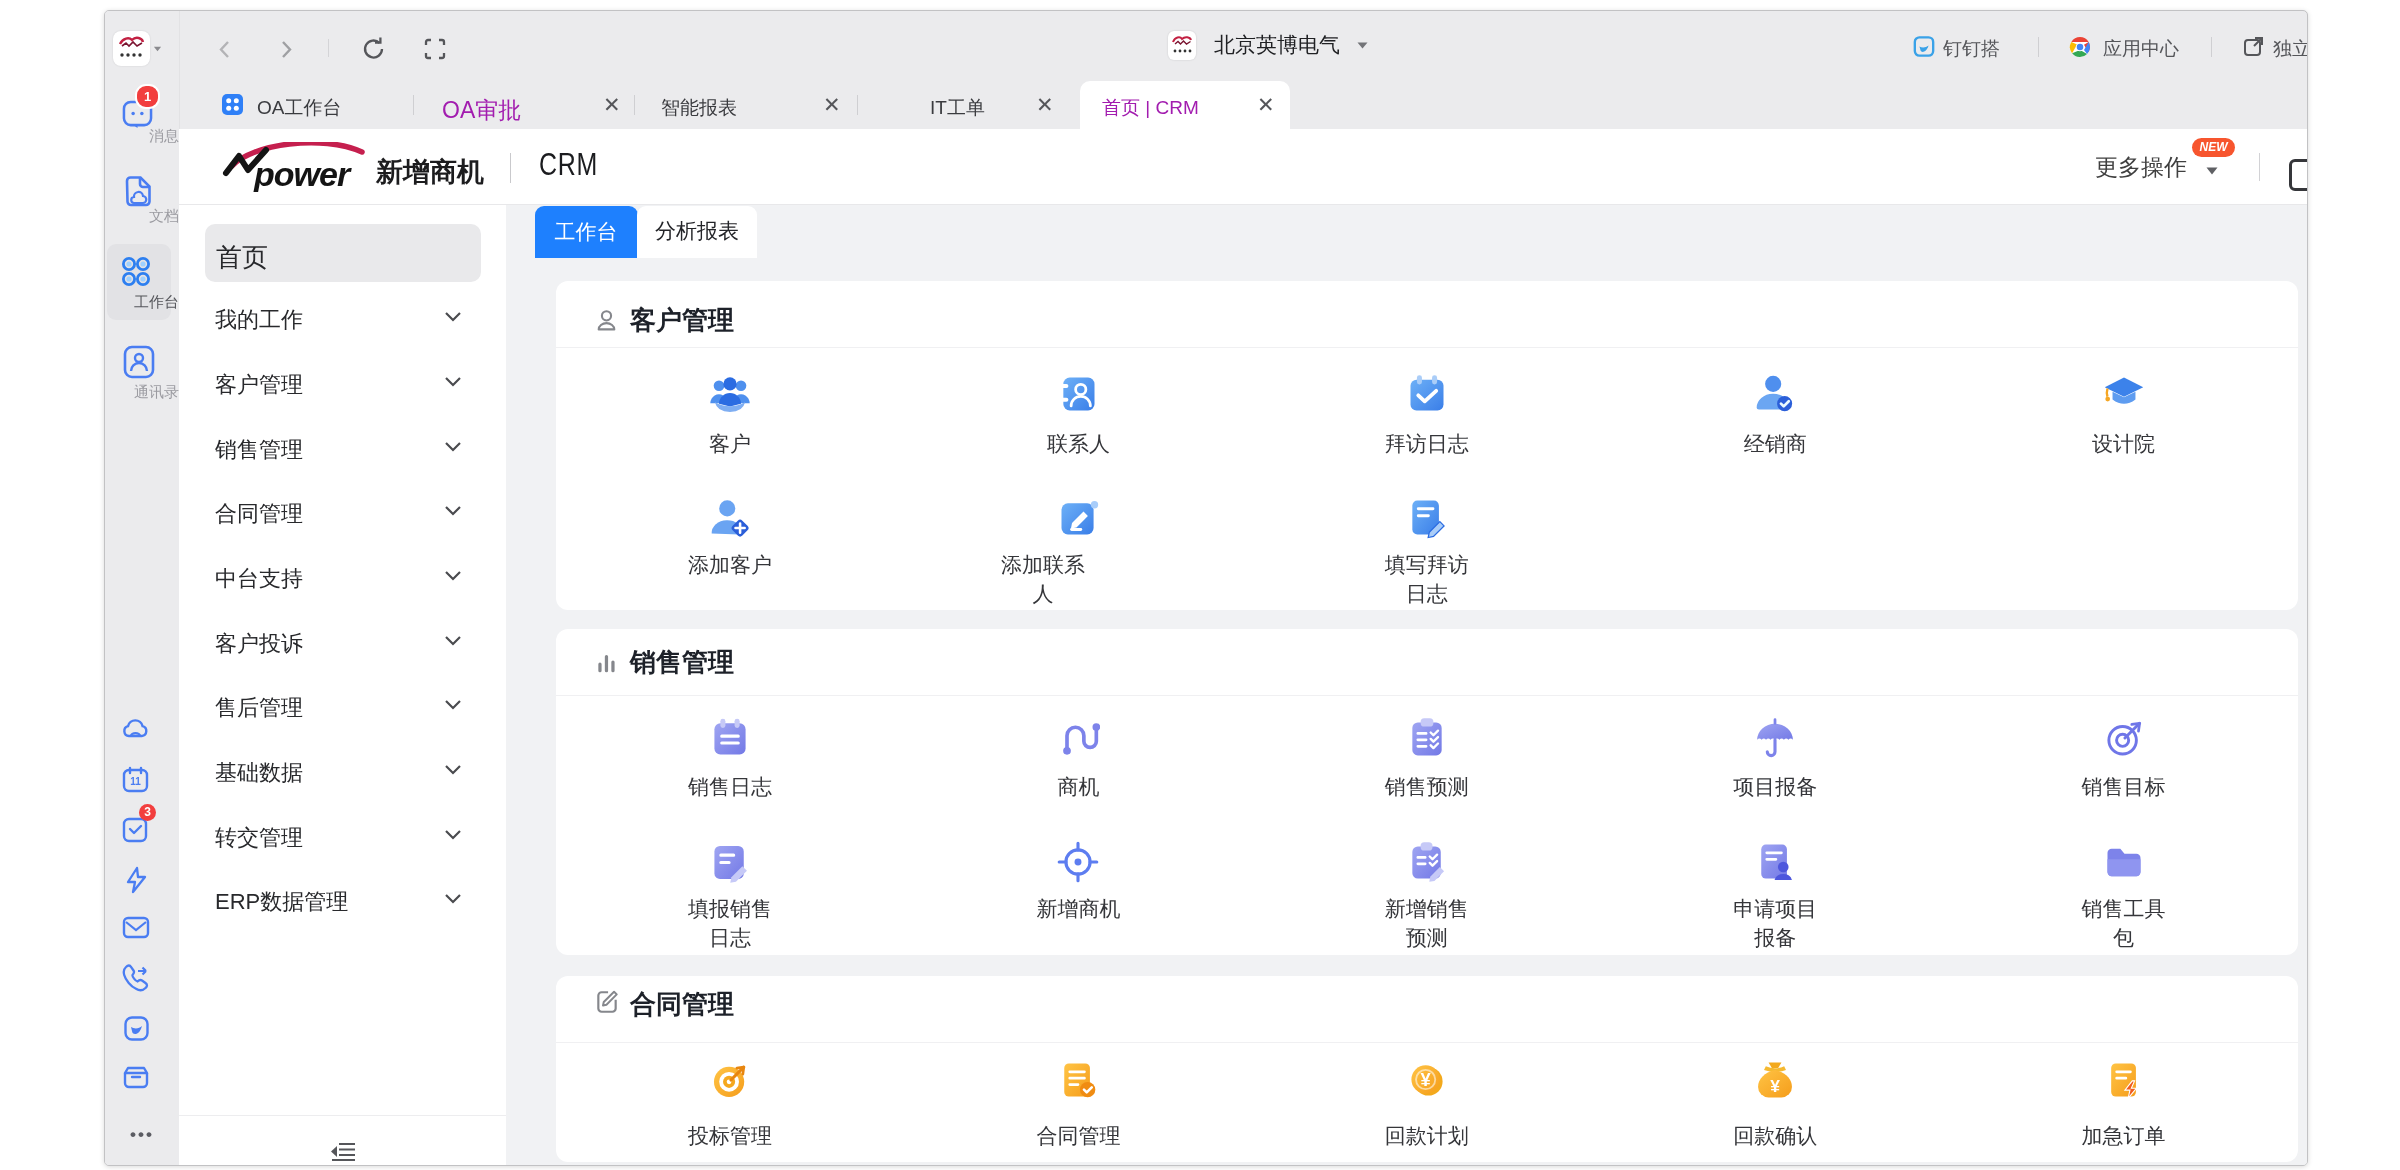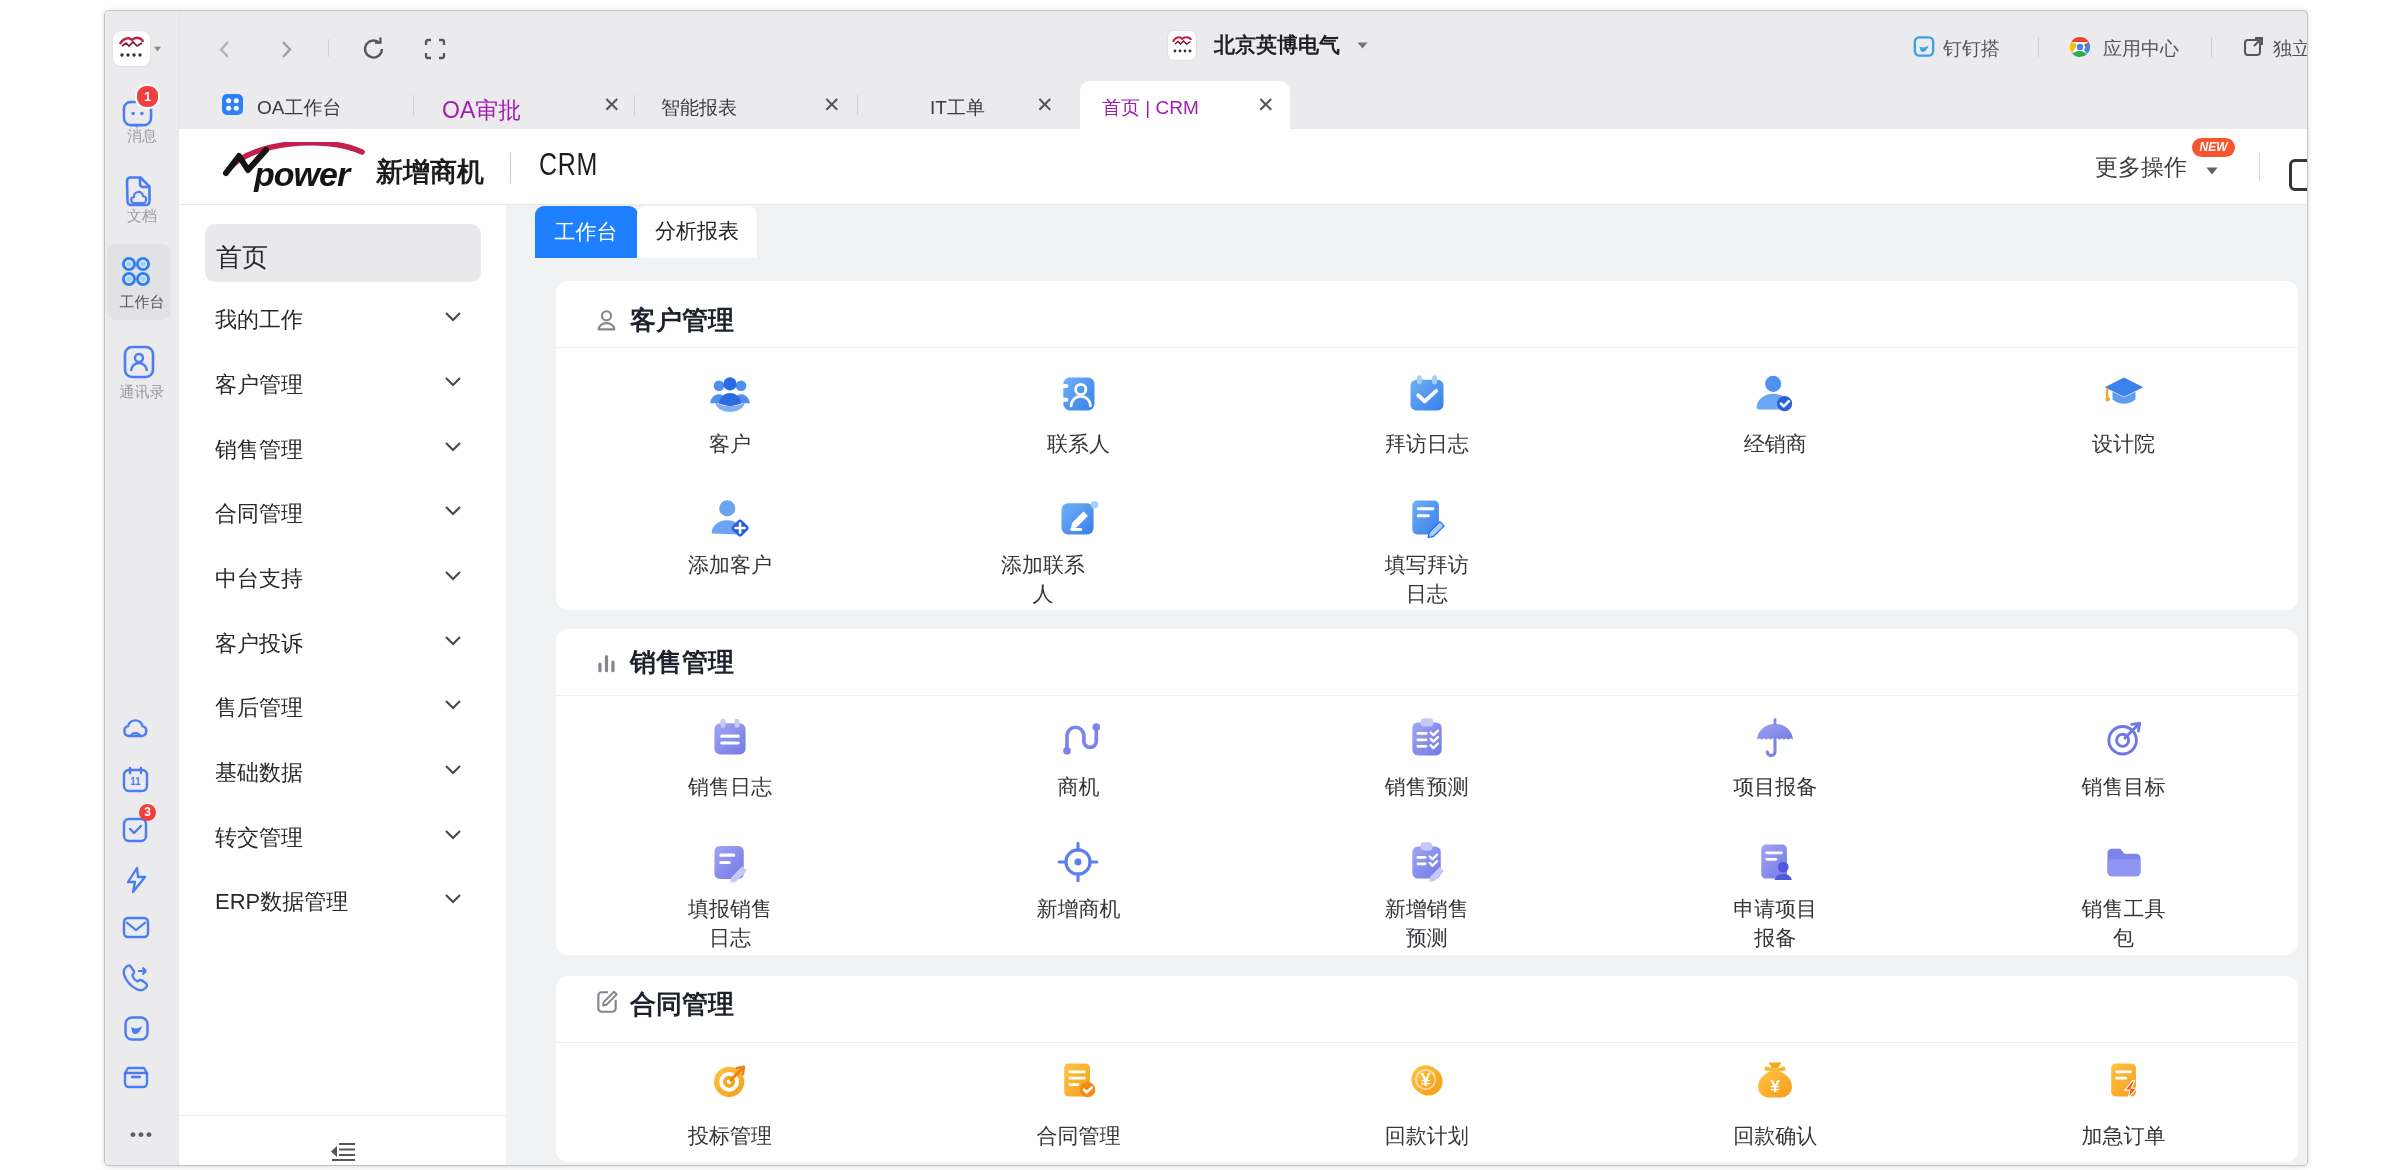--- a/index.html
+++ b/index.html
@@ -1,18 +1,18 @@
 <!DOCTYPE html>
 <html><head><meta charset="utf-8">
 <style>
 html,body{margin:0;padding:0;width:2400px;height:1170px;background:#fff;font-family:"Liberation Sans",sans-serif;overflow:hidden}
 .a{position:absolute}
 #win{position:absolute;left:104px;top:10px;width:2202px;height:1154px;background:#ebebed;border:1px solid #c2c2c4;border-radius:5px;overflow:hidden;box-shadow:0 1px 5px rgba(0,0,0,.15)}
 #sb{position:absolute;left:0;top:0;width:74px;height:100%;background:#ebebed;border-right:1px solid #e2e2e4}
-.sblab{position:absolute;width:74px;text-align:center;font-size:15px;color:#9b9ba1;letter-spacing:0}
+.sblab{position:absolute;width:74px;text-align:right;font-size:15px;color:#9b9ba1;letter-spacing:0}
 #hdr{position:absolute;left:74px;top:118px;right:0;height:75px;background:#fff;border-bottom:1px solid #e9e9eb}
 #nav{position:absolute;left:74px;top:193px;width:327px;bottom:0;background:#fff}
 #cont{position:absolute;left:401px;top:193px;right:0;bottom:0;background:#f1f2f4}
 .navitem{position:absolute;left:36px;width:260px;font-size:22px;color:#28292c}
 .chev{position:absolute;width:22px;height:22px}
 .card{position:absolute;left:451px;width:1742px;background:#fff;border-radius:12px}
 .ctitle{position:absolute;left:74px;font-size:26px;font-weight:bold;color:#1d2129}
 .cdiv{position:absolute;left:0;right:0;height:1px;background:#f0f0f2}
 .alab{position:absolute;width:160px;text-align:center;font-size:21px;line-height:29px;color:#35363a}
 .tx{position:absolute;white-space:nowrap}
@@ -142,21 +142,21 @@
   <div class="a" style="left:1063px;top:20px;width:28px;height:29px;background:#fff;border-radius:6px;box-shadow:0 0 2px rgba(0,0,0,.15)">
     <svg width="28" height="29" viewBox="0 0 28 29">
           <path d="M5 11 C7 6,12 5,14 8 C17 5,22 6,23 9" fill="none" stroke="#c22042" stroke-width="2"></path>
           <path d="M7 13 l3 -2.5 l2.5 2.5 l3 -3 l3 3 l4 -2.5" fill="none" stroke="#7a1430" stroke-width="1.4"></path>
           <circle cx="7" cy="20" r="1.4" fill="#333"></circle>
           <circle cx="12" cy="20" r="1.4" fill="#333"></circle>
           <circle cx="17" cy="20" r="1.4" fill="#333"></circle>
           <circle cx="22" cy="20" r="1.4" fill="#333"></circle>
         </svg>
   </div>
-  <div class="tx" style="left:1109px;top:20px;font-size:21px;font-weight:bold;color:#202124">北京英博电气</div>
+  <div class="tx" style="left:1109px;top:20px;font-size:21px;font-weight:normal;color:#202124">北京英博电气</div>
   <svg class="a" style="left:1251px;top:30px" width="13" height="9" viewBox="0 0 13 9">
         <path d="M1.5 1.5 h10 l-5 6z" fill="#737478"></path>
       </svg>
   <svg class="a" style="left:1808px;top:24px" width="22" height="23" viewBox="0 0 24 24">
         <rect x="2" y="2" width="20" height="20" rx="5" fill="none" stroke="#3aa2e8" stroke-width="2.6"></rect>
         <path d="M7 12 c2.5 1.5 7 1.5 10 -1 c-1 3.5 -2.8 6 -5.5 6.8 c-1.8 0.4 -3.5 -0.8 -3.5 -2.5z" fill="#3aa2e8"></path>
       </svg>
   <div class="tx" style="left:1838px;top:25px;font-size:19px;color:#55565a">钉钉搭</div>
   <div class="vd" style="left:1933px;top:26px;height:20px"></div>
   <svg class="a" style="left:1964px;top:25px" width="22" height="22" viewBox="0 0 44 44">

